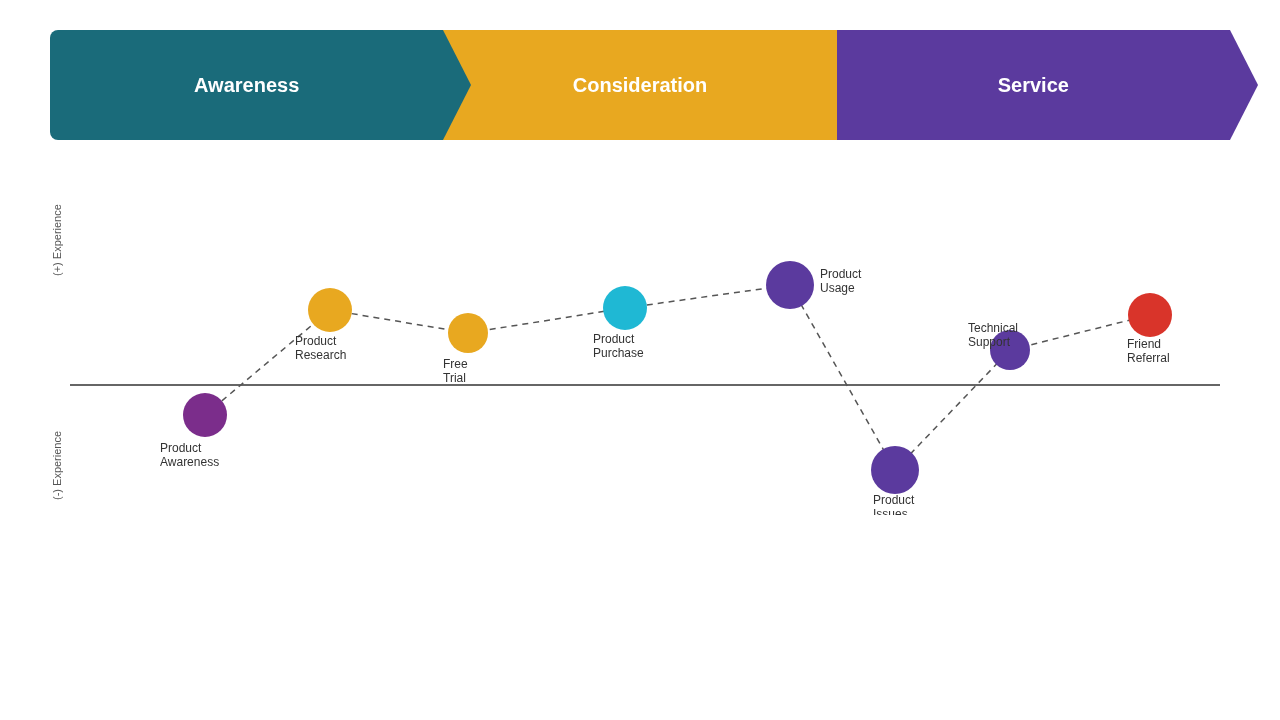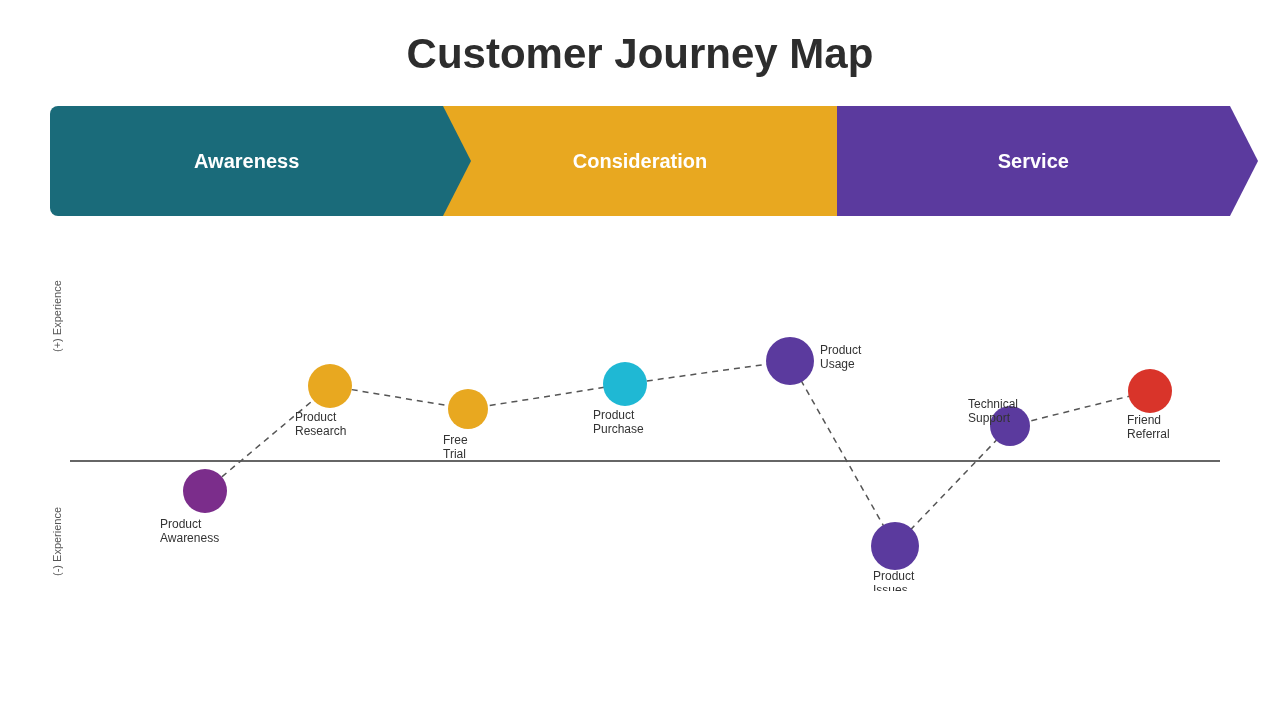--- a/index.html
+++ b/index.html
@@ -139,21 +139,20 @@
       transform: rotate(180deg);
       text-align: center;
       height: 80px;
       line-height: 14px;
     }
   </style>
 </head>
 <body>
 
 <div class="page-container">
-  <h1 class="title">Customer Journey Map</h1>
 
   <div class="arrow-banner">
     <div class="arrow-segment seg-awareness">
       <span>Awareness</span>
     </div>
     <div class="arrow-segment seg-consideration" style="margin-left:0px;">
       <span>Consideration</span>
     </div>
     <div class="arrow-segment seg-service">
       <span>Service</span>

